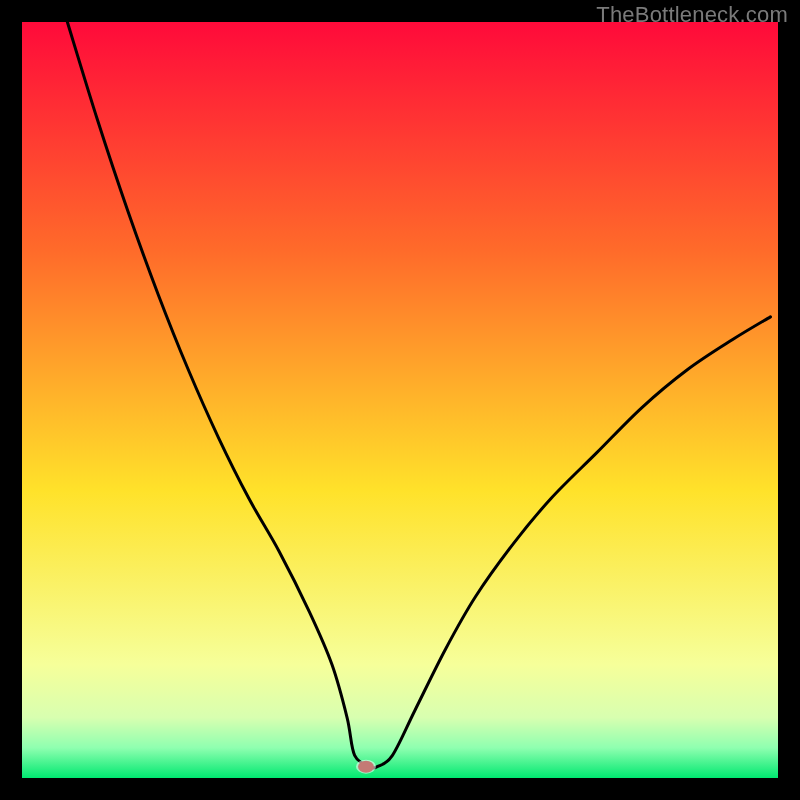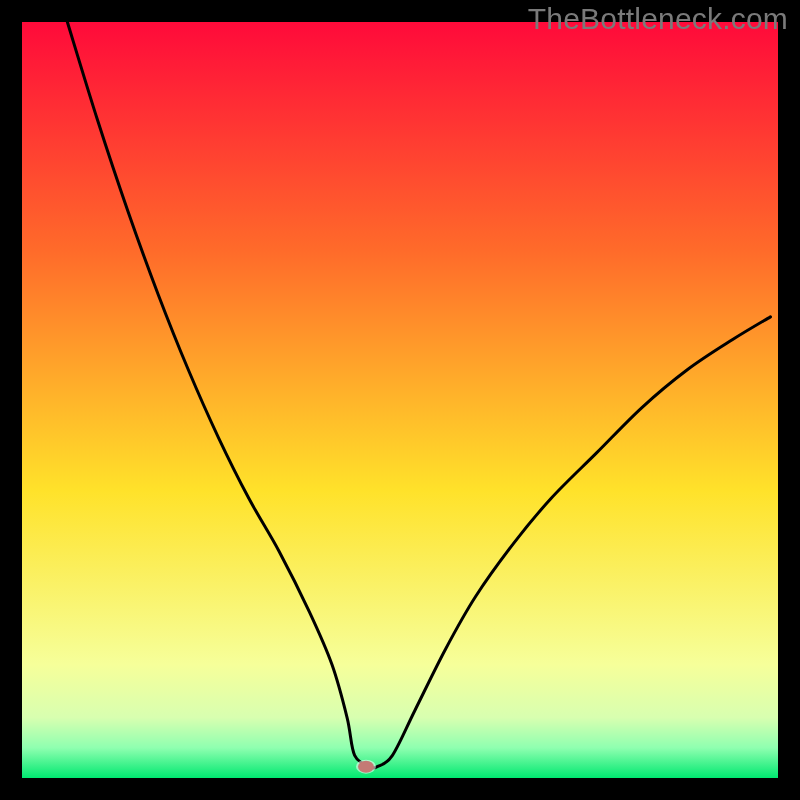--- a/index.html
+++ b/index.html
@@ -13,21 +13,21 @@
   }
   .stage {
     position: absolute;
     inset: 0;
   }
   .watermark {
     position: absolute;
     top: 2px;
     right: 12px;
     color: #7a7a7a;
-    font-size: 30px;
+    font-size: 22px;
     font-weight: 400;
     letter-spacing: 0.2px;
     z-index: 3;
   }
   svg {
     display: block;
   }
 </style>
 </head>
 <body>

